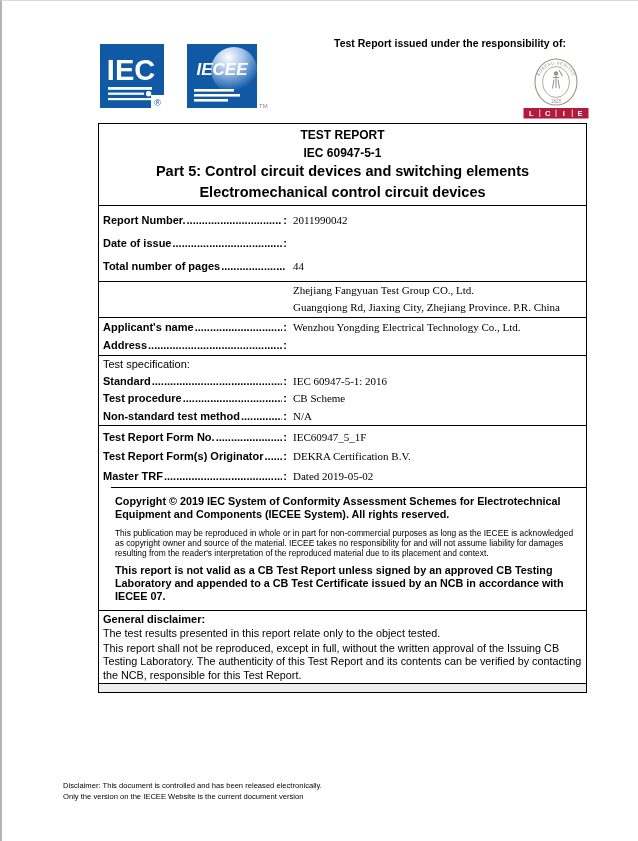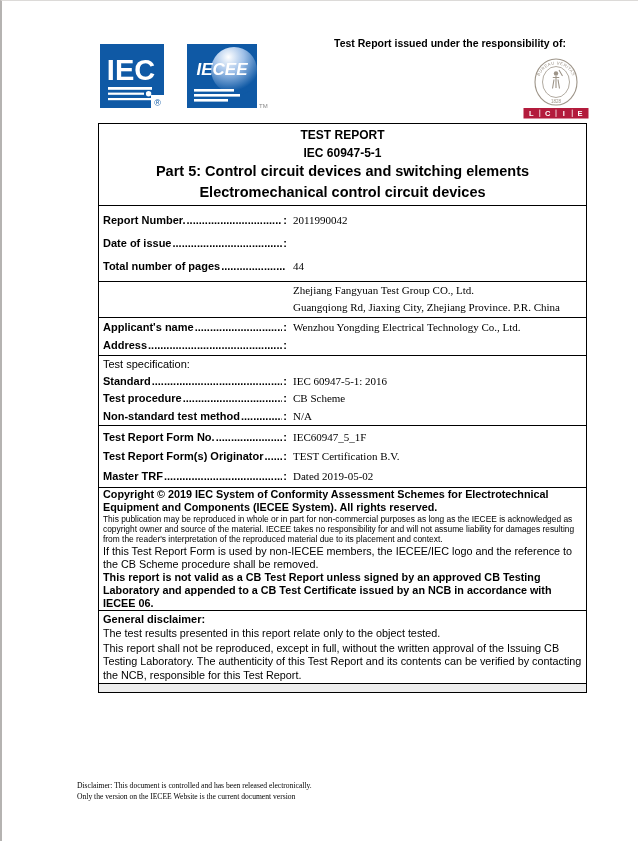--- a/index.html
+++ b/index.html
@@ -23,30 +23,30 @@
   .h76{height:76px}.h36{height:36px}.h38{height:38px}.h70{height:70px}.h62{height:62px}
   .group-heading{font-weight:normal;font-size:11px;line-height:16px;}
   .fields{display:contents;}
   .field-row{display:grid;grid-template-columns:184px 1fr;align-items:start;}
   .lbl{font-weight:bold;font-size:11px;line-height:17px;}
   .lbl-line{white-space:nowrap;margin-top:34px;}
   .lbl-leader{display:flex;align-items:baseline;}
   .dots{flex:1;overflow:hidden;white-space:nowrap;margin:0 1px;}
   .val{font-size:11px;line-height:17px;padding-left:6px;font-family:Liberation Serif, serif;}
   .val-line{white-space:nowrap;}
-  .copyright-row{height:123px;display:flex;flex-direction:column;justify-content:space-evenly;padding:0 4px;}
+  .copyright-row{height:123px;display:flex;flex-direction:column;justify-content:space-evenly;padding:0 4px;margin-left:12px;}
   .para.bold{font-weight:bold;font-size:10.8px;line-height:13px;}
   .para.normal{font-size:10.8px;line-height:13px;}
   .para.small{font-size:8.4px;line-height:10px;}
   .disclaimer-row{height:73px;display:flex;flex-direction:column;justify-content:space-evenly;padding:0 4px;}
   .gd-heading{font-weight:bold;font-size:11px;line-height:14px;}
   .disclaimer-row .para.normal{font-size:10.8px;line-height:13.5px;}
   .empty-row{height:9px;background:#ededed;}
   
-  .footer-note{position:absolute;left:75px;top:779px;font-size:7.6px;line-height:11px;color:#000;font-family:Liberation Serif, serif;}
+  .footer-note{position:absolute;left:61px;top:779px;font-size:7.6px;line-height:11px;color:#000;}
   .footer-note .para{font-size:7.6px;line-height:11px;}
 </style>
 </head>
 <body>
 
 <div class="page">
 
   <div class="brand-logos">
     <svg width="64" height="66" viewBox="0 0 64 66">
       <rect x="0" y="0" width="64" height="64" fill="#0f59a5"></rect>
@@ -263,21 +263,21 @@
 
   <div class="field-row">
     <div class="lbl">
               <div class="lbl-leader">
                 <span>Test Report Form(s) Originator</span>
                 <span class="dots">..........................................................................................</span>
                 <span class="colon">:</span>
               </div>
             </div>
     <div class="val">
-              <div class="val-line">TEST Certification B.V.</div>
+              <div class="val-line">DEKRA Certification B.V.</div>
             </div>
   </div>
 
   <div class="field-row">
     <div class="lbl">
               <div class="lbl-leader">
                 <span>Master TRF</span>
                 <span class="dots">..........................................................................................</span>
                 <span class="colon">:</span>
               </div>
@@ -285,22 +285,21 @@
     <div class="val">
               <div class="val-line">Dated 2019-05-02</div>
             </div>
   </div>
 </div>
     </div>
 
     <div class="row copyright-row">
         <div class="para bold">Copyright © 2019 IEC System of Conformity Assessment Schemes for Electrotechnical Equipment and Components (IECEE System). All rights reserved.</div>
         <div class="para small">This publication may be reproduced in whole or in part for non-commercial purposes as long as the IECEE is acknowledged as copyright owner and source of the material. IECEE takes no responsibility for and will not assume liability for damages resulting from the reader's interpretation of the reproduced material due to its placement and context.</div>
-        <div class="para normal">If this Test Report Form is used by non-IECEE members, the IECEE/IEC logo and the reference to the CB Scheme procedure shall be removed.</div>
-        <div class="para bold">This report is not valid as a CB Test Report unless signed by an approved CB Testing Laboratory and appended to a CB Test Certificate issued by an NCB in accordance with IECEE 06.</div>
+        <div class="para bold">This report is not valid as a CB Test Report unless signed by an approved CB Testing Laboratory and appended to a CB Test Certificate issued by an NCB in accordance with IECEE 07.</div>
       </div>
 
     <div class="row disclaimer-row">
       <div class="gd-heading">General disclaimer:</div>
     <div class="para normal">The test results presented in this report relate only to the object tested.</div>
         <div class="para normal">This report shall not be reproduced, except in full, without the written approval of the Issuing CB Testing Laboratory. The authenticity of this Test Report and its contents can be verified by contacting the NCB, responsible for this Test Report.</div>
       </div>
 
     <div class="row empty-row"></div>
   </div>

